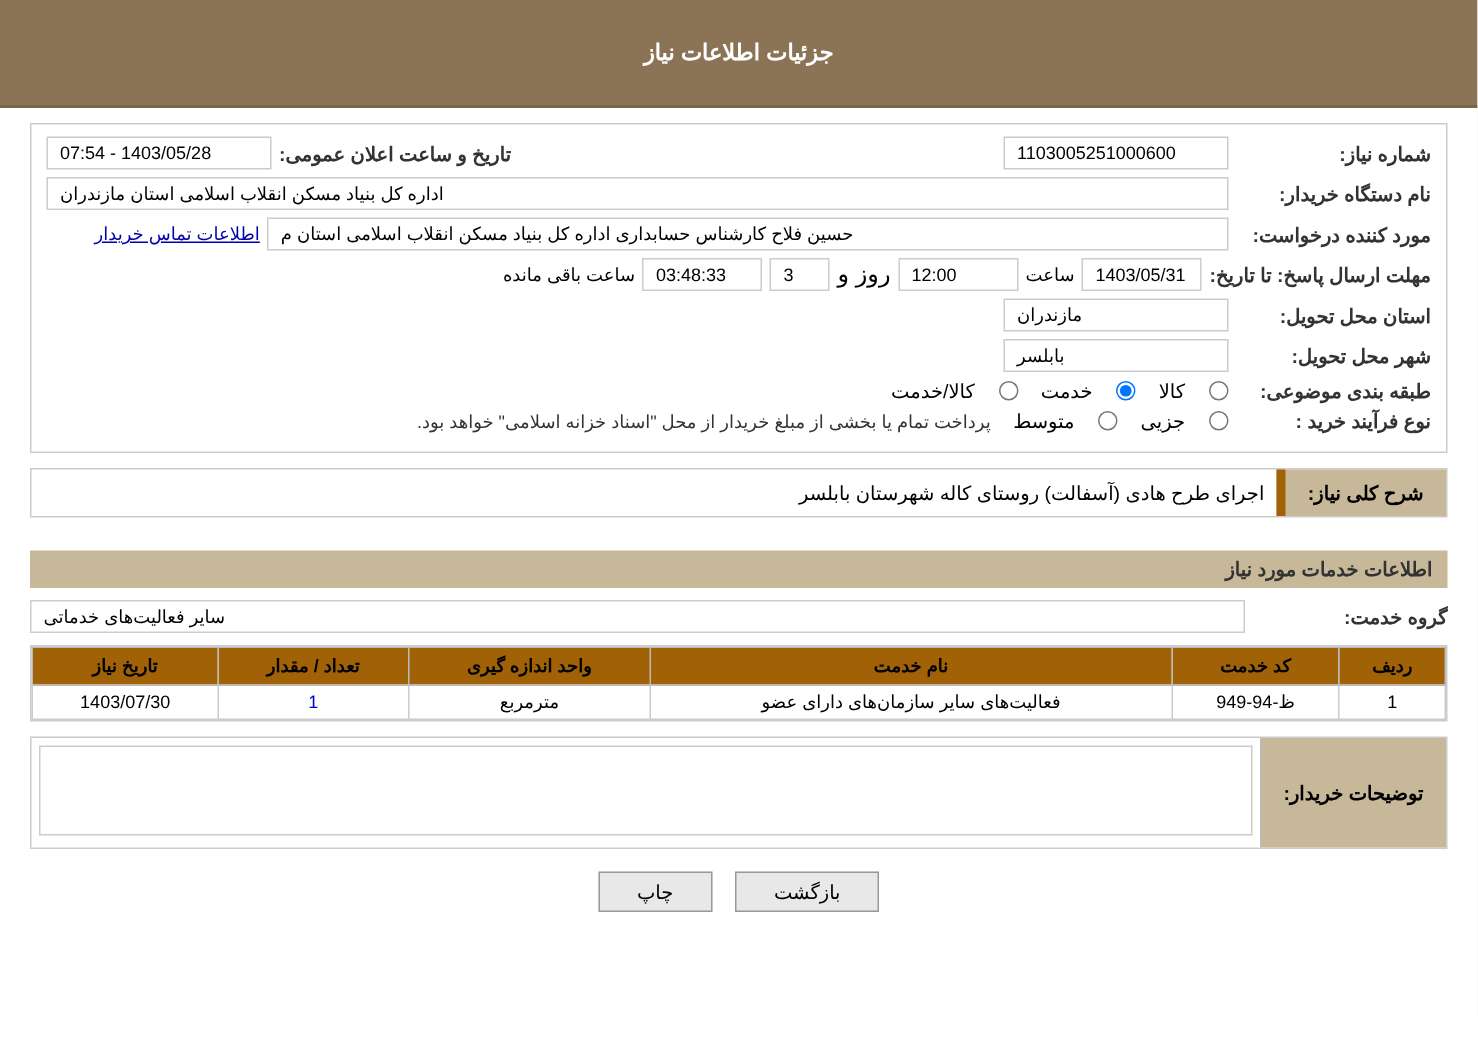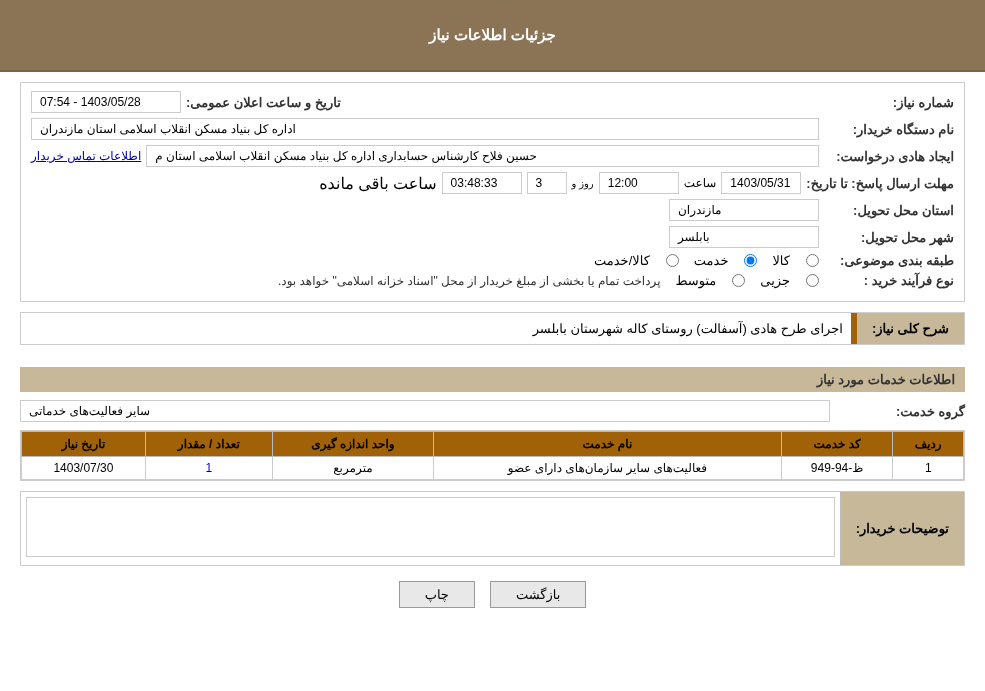--- a/index.html
+++ b/index.html
@@ -73,20 +73,21 @@
       min-width: 150px;
     }
     .value-box.small {
       min-width: 80px;
     }
     .link-text {
       color: #00a;
       text-decoration: underline;
       cursor: pointer;
       font-size: 12px;
+      margin-left: 32px;
     }
     .radio-group {
       display: flex;
       align-items: center;
       gap: 15px;
       direction: rtl;
     }
     .radio-item {
       display: flex;
       align-items: center;
@@ -164,45 +165,46 @@
     <span>جزئیات اطلاعات نیاز</span>
   </div>
 
   <div class="content-area">
 
     <div class="info-section">
       <div class="section-content">
 
         <div class="info-row">
           <span class="label">شماره نیاز:</span>
+          <div class="value-box medium">1103005251000600</div>
           <span style="flex:1"></span>
           <span class="label" style="min-width:auto;">تاریخ و ساعت اعلان عمومی:</span>
           <div class="value-box medium">1403/05/28 - 07:54</div>
         </div>
 
         <div class="info-row">
           <span class="label">نام دستگاه خریدار:</span>
           <div class="value-box wide">اداره کل بنیاد مسکن انقلاب اسلامی استان مازندران</div>
         </div>
 
         <div class="info-row">
-          <span class="label">ایجاد هادی درخواست:</span>
+          <span class="label">مورد کننده درخواست:</span>
           <div class="value-box" style="flex:1;min-width:300px;">حسین فلاح کارشناس حسابداری اداره کل بنیاد مسکن انقلاب اسلامی استان م</div>
           <span class="link-text">اطلاعات تماس خریدار</span>
         </div>
 
         <div class="info-row">
           <span class="label">مهلت ارسال پاسخ: تا تاریخ:</span>
           <div class="value-box small">1403/05/31</div>
           <span style="font-size:12px;">ساعت</span>
           <div class="value-box small">12:00</div>
-          <span style="font-size:10px;">روز و</span>
+          <span style="font-size:16px;">روز و</span>
           <div class="value-box" style="min-width:40px;">3</div>
           <div class="value-box small">03:48:33</div>
-          <span style="font-size:16px;">ساعت باقی مانده</span>
+          <span style="font-size:12px;">ساعت باقی مانده</span>
         </div>
 
         <div class="info-row">
           <span class="label">استان محل تحویل:</span>
           <div class="value-box medium">مازندران</div>
         </div>
 
         <div class="info-row">
           <span class="label">شهر محل تحویل:</span>
           <div class="value-box medium">بابلسر</div>

